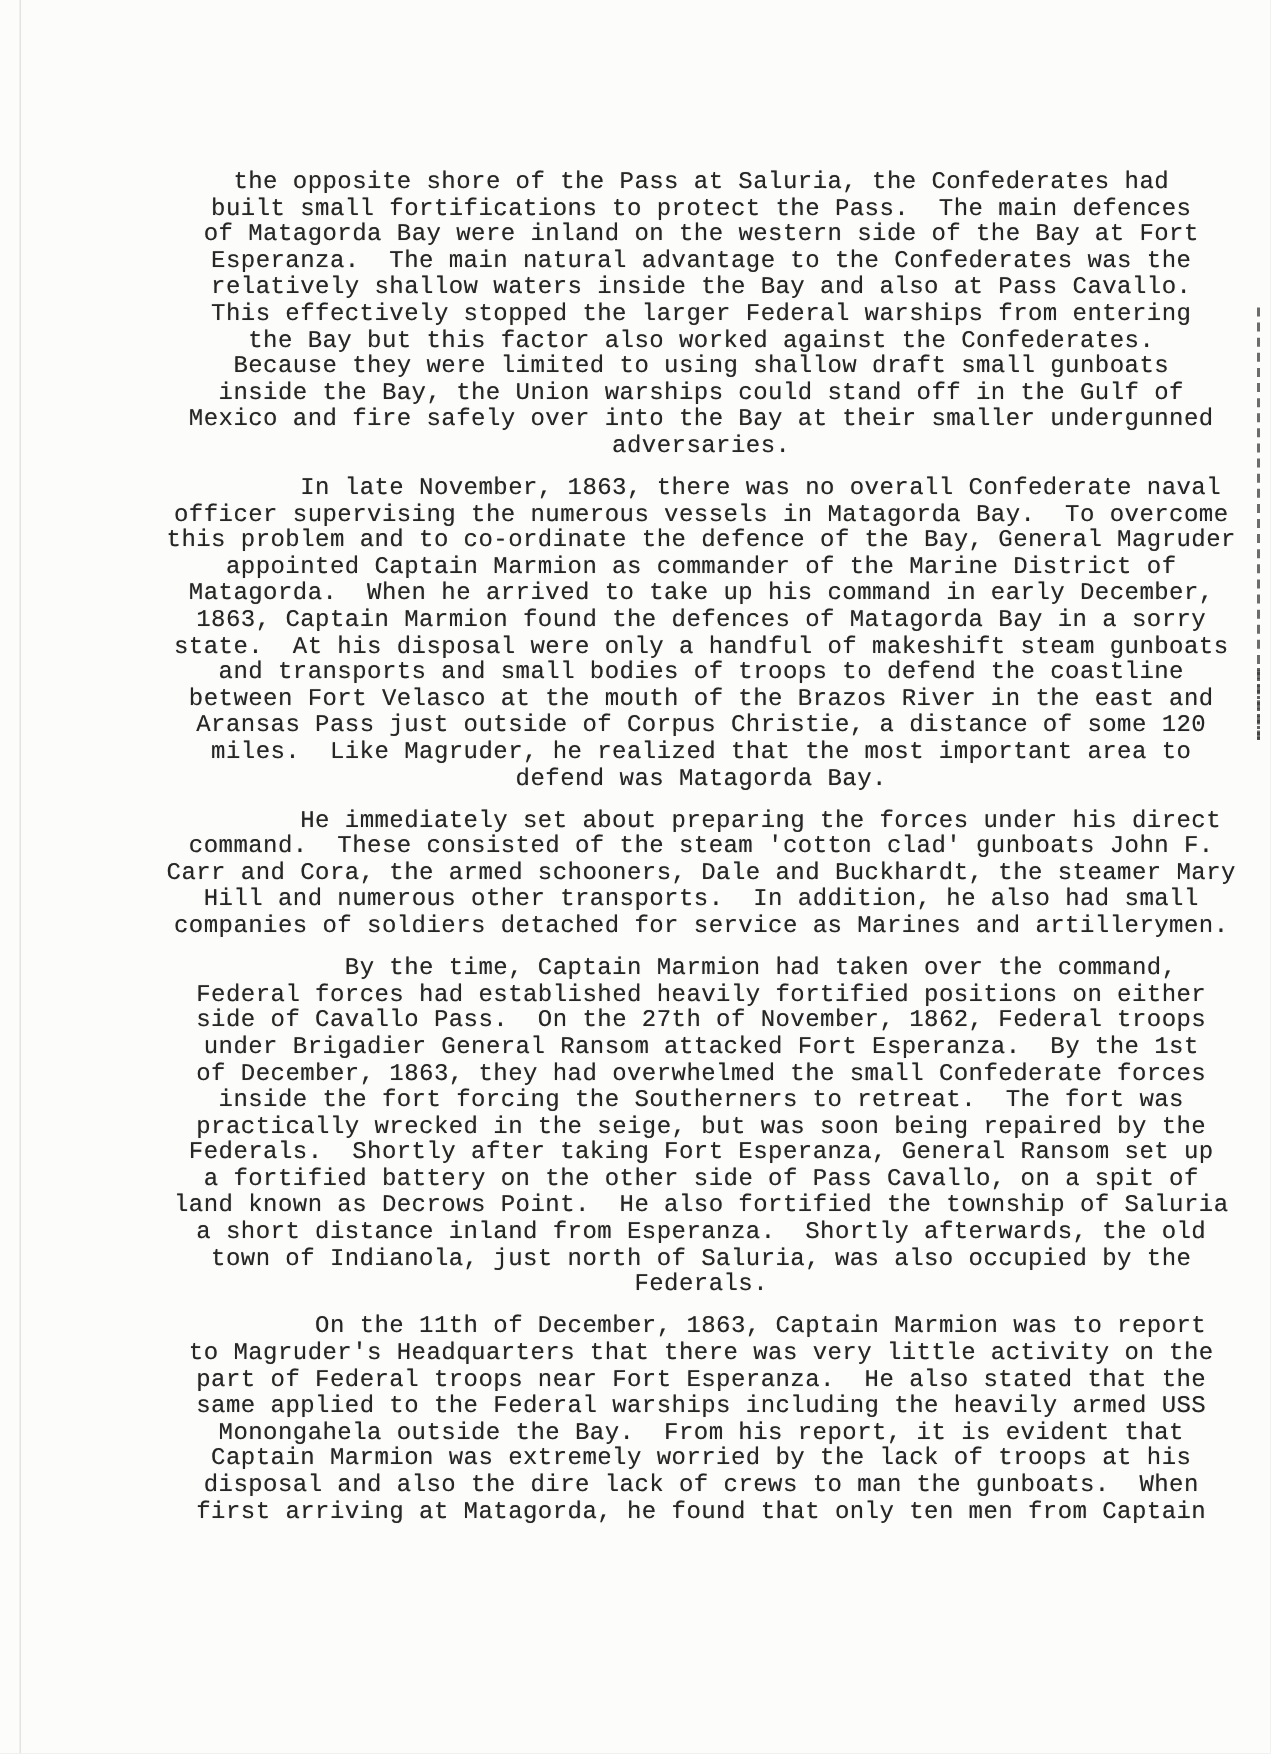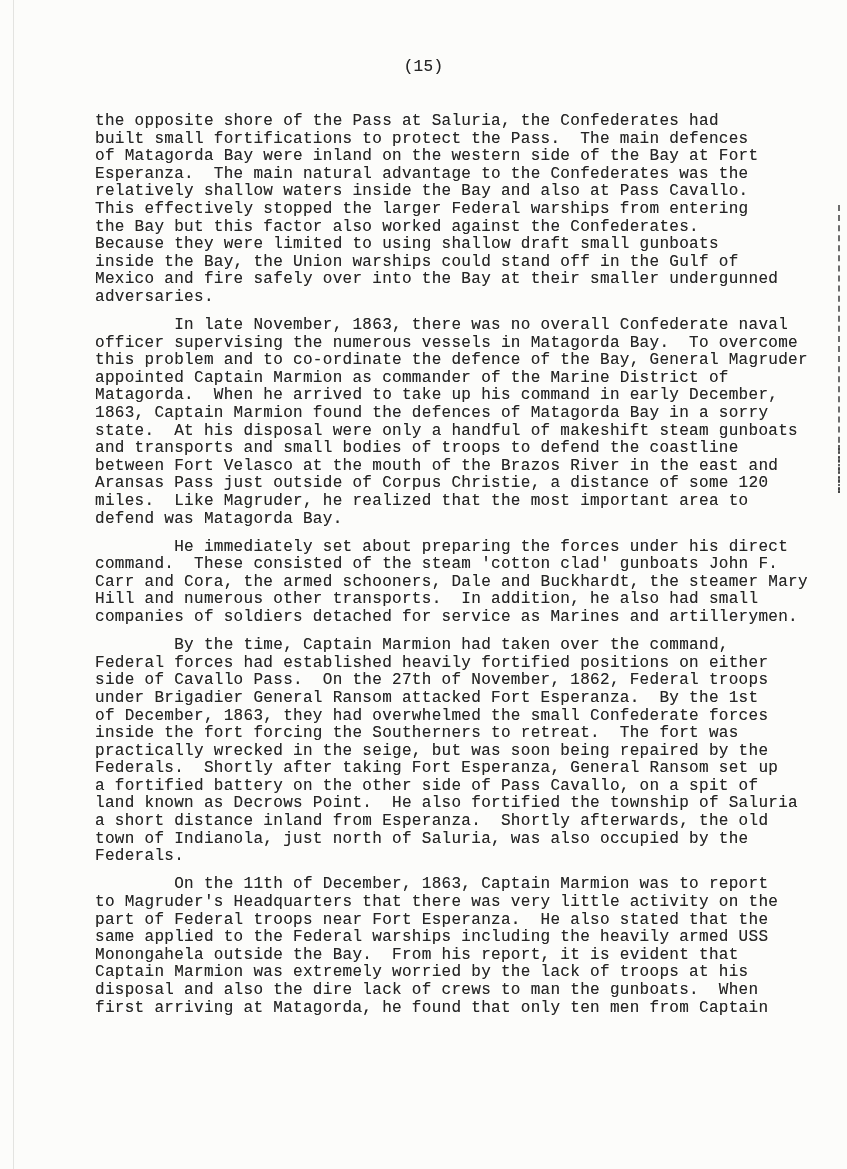--- a/index.html
+++ b/index.html
@@ -33,20 +33,21 @@
     width: 100%;
     text-align: center;
     font-size: 16px;
     letter-spacing: 0.3px;
   }
   .text-block {
     position: absolute;
     top: 113px;
     left: 95px;
     width: 745px;
+    text-align: center;
   }
   .para {
     white-space: pre;
     font-size: 16px;
     line-height: 17.6px;
     letter-spacing: 0.3px;
     margin: 0 0 10.5px 0;
   }
   
   .scan-artifact {
@@ -66,21 +67,20 @@
     border-left: 2px dotted rgba(60,60,60,0.8);
   }
 </style>
 </head>
 <body>
 
 <div class="page">
 
   <div class="edge-line"></div>
 
-  <div class="page-number">(15)</div>
 
   <div class="text-block">
     <div class="para">the opposite shore of the Pass at Saluria, the Confederates had
 built small fortifications to protect the Pass.  The main defences
 of Matagorda Bay were inland on the western side of the Bay at Fort
 Esperanza.  The main natural advantage to the Confederates was the
 relatively shallow waters inside the Bay and also at Pass Cavallo.
 This effectively stopped the larger Federal warships from entering
 the Bay but this factor also worked against the Confederates.
 Because they were limited to using shallow draft small gunboats

